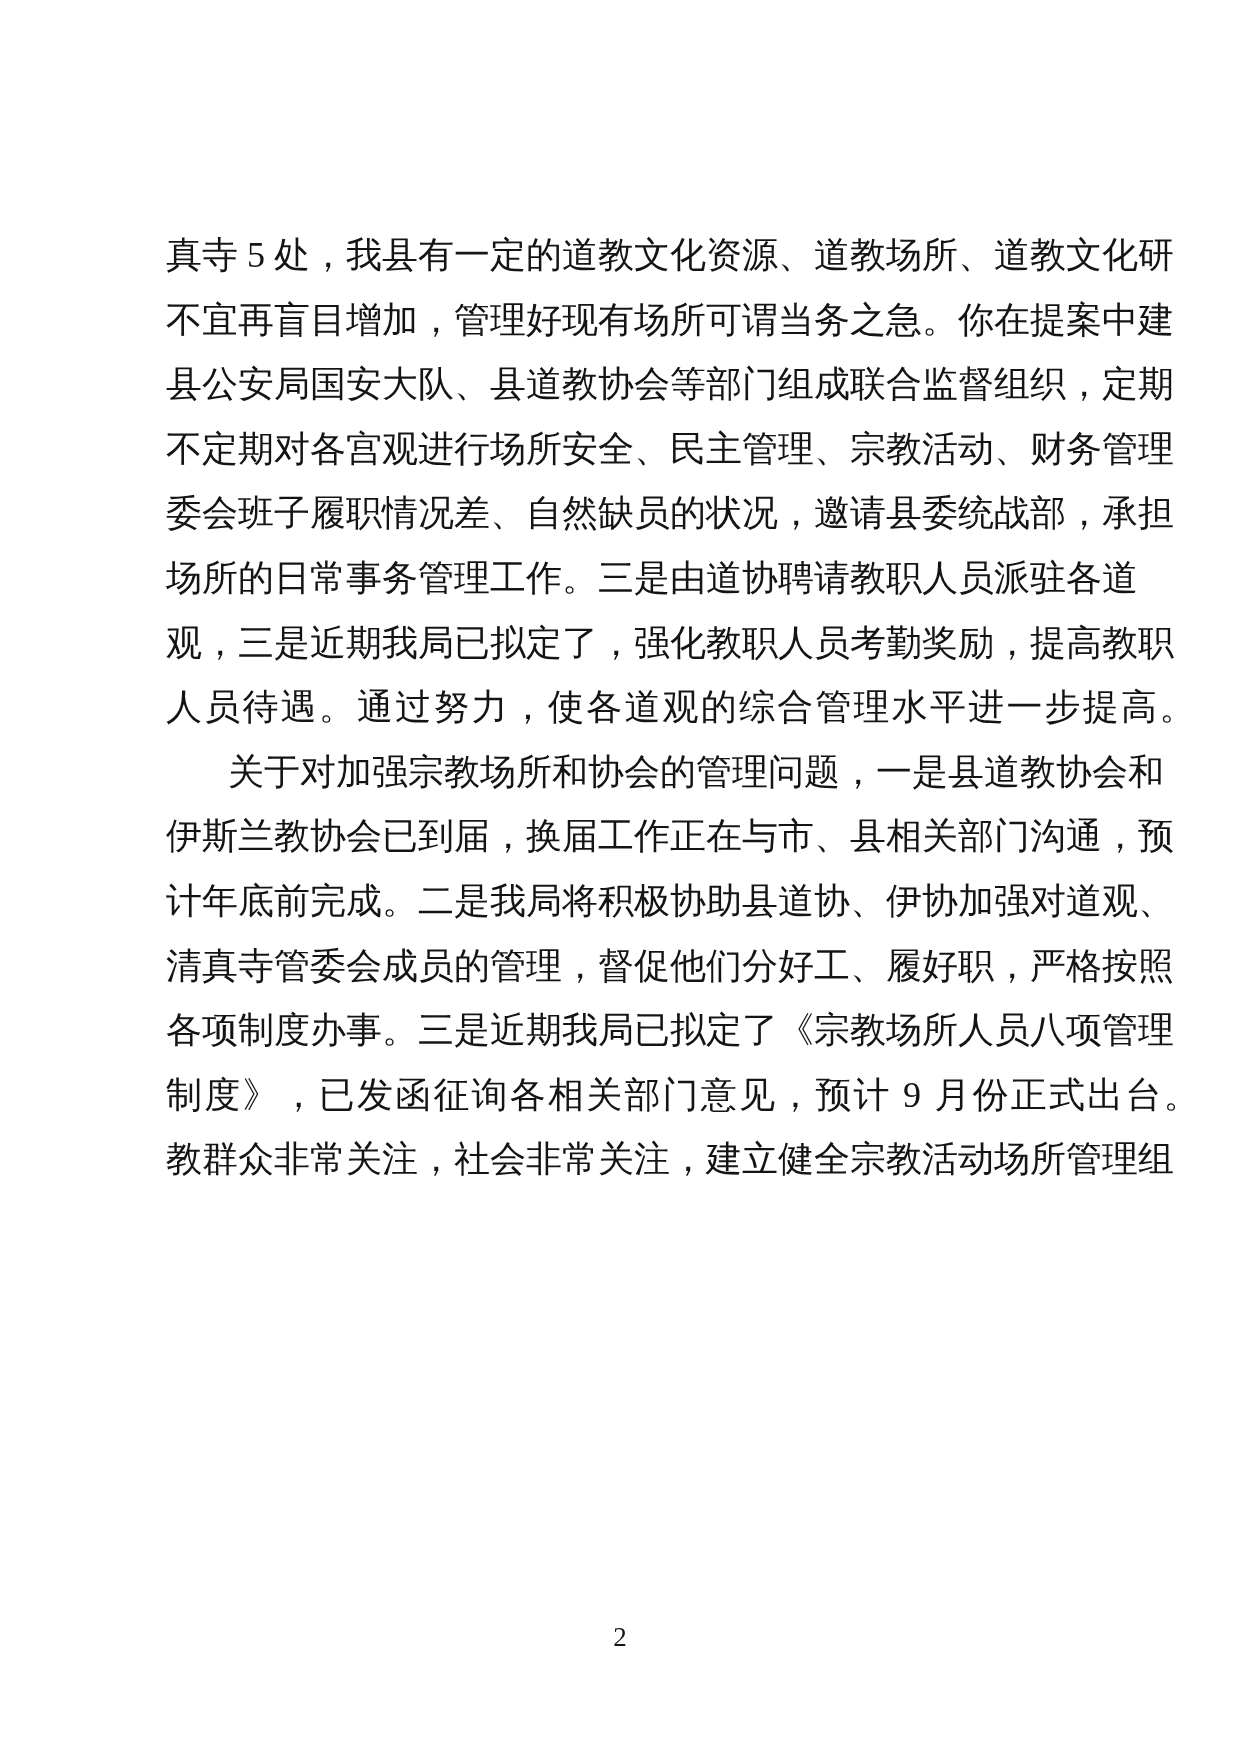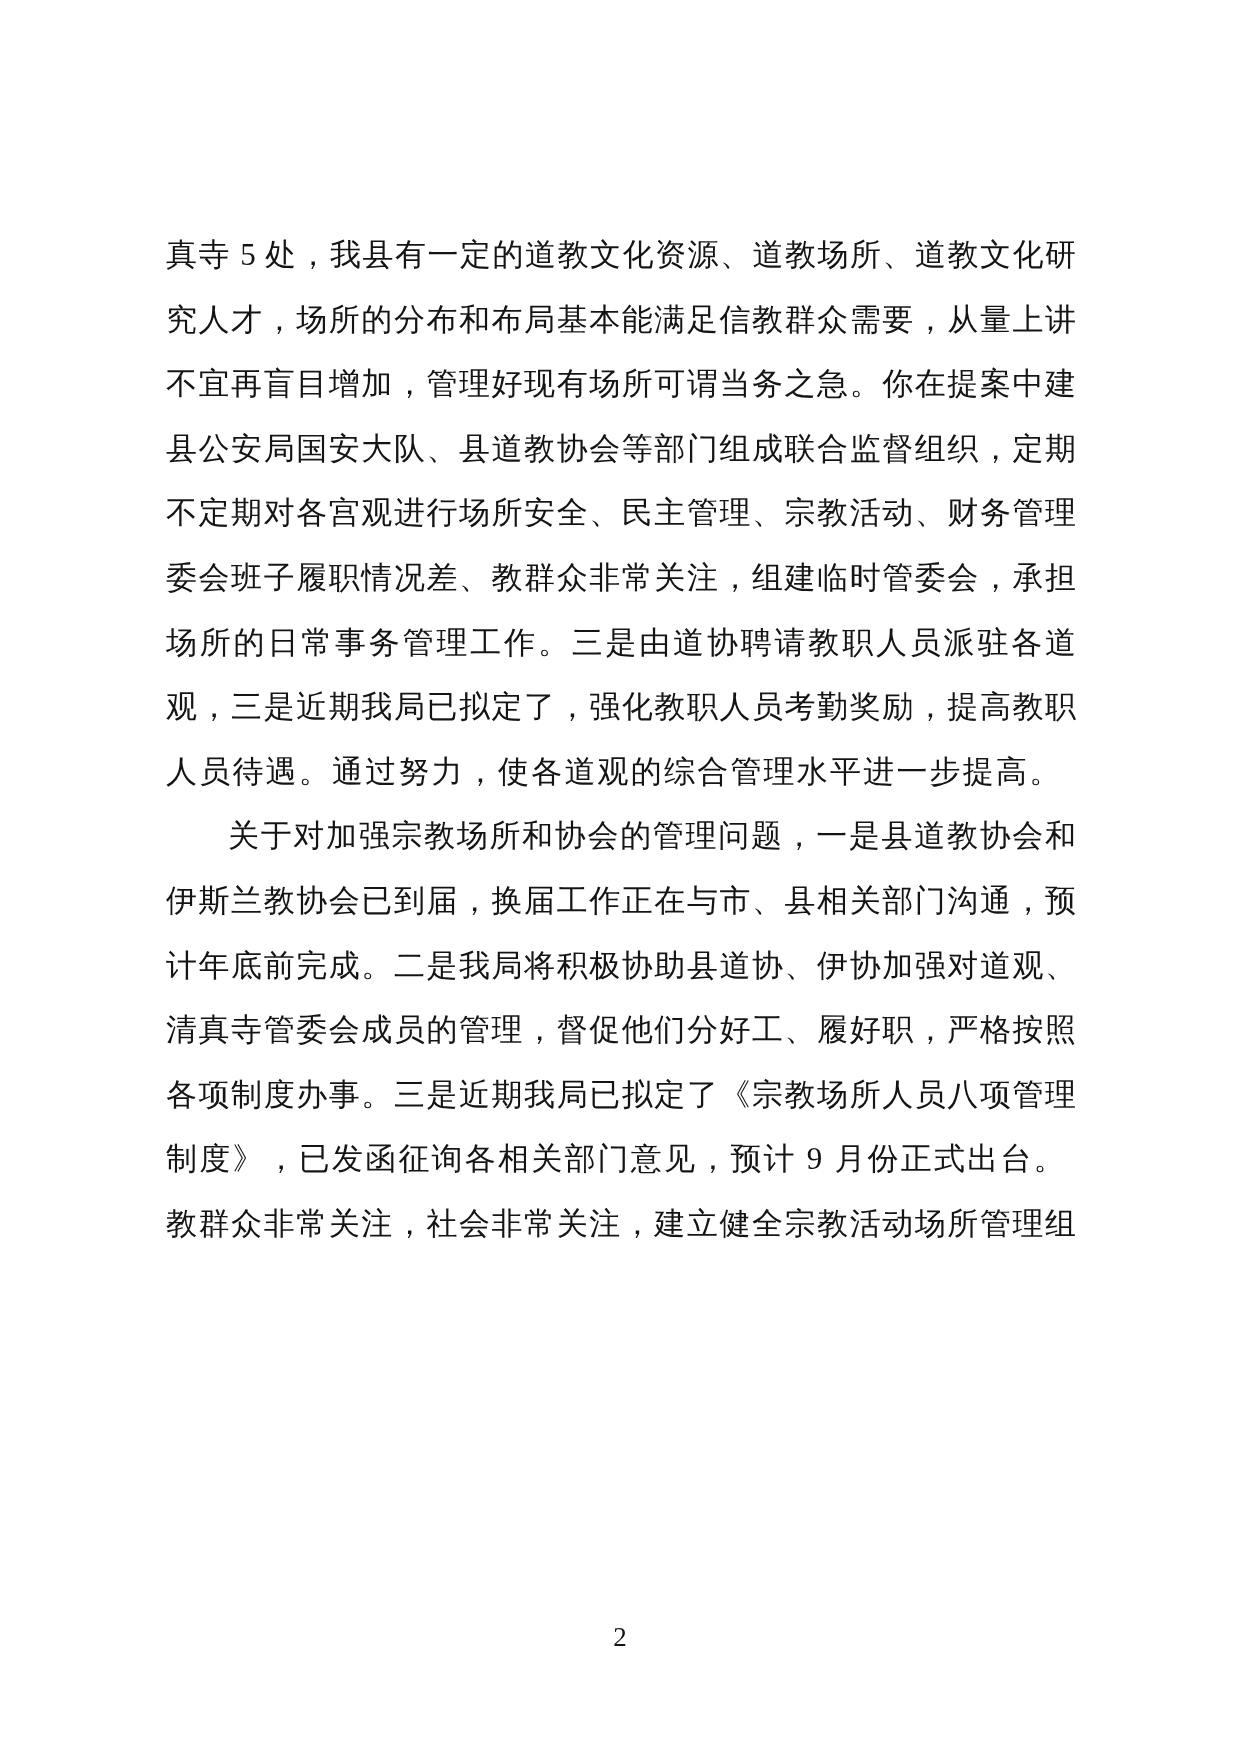--- a/index.html
+++ b/index.html
@@ -20,21 +20,21 @@
   }
   .body-text {
     position: absolute;
     left: 166px;
     top: 223px;
     width: 910px;
   }
   .line {
     height: 64.6px;
     line-height: 64.6px;
-    font-size: 31px;
+    font-size: 36px;
     white-space: nowrap;
     text-align: justify;
     text-align-last: justify;
     overflow: visible;
   }
   
   .line.end {
     text-align-last: left;
     letter-spacing: 2.2px;
   }
@@ -52,25 +52,24 @@
     line-height: 34px;
     color: #141414;
   }
 </style>
 </head>
 <body>
 
 <div class="page">
   <div class="body-text">
     <div class="line">真寺 5 处，我县有一定的道教文化资源、道教场所、道教文化研</div>
-    <div class="line">究人才，场所的分布和布局基本能满足信教群众需要，从量上讲</div>
     <div class="line">不宜再盲目增加，管理好现有场所可谓当务之急。你在提案中建</div>
     <div class="line">县公安局国安大队、县道教协会等部门组成联合监督组织，定期</div>
     <div class="line">不定期对各宫观进行场所安全、民主管理、宗教活动、财务管理</div>
-    <div class="line">委会班子履职情况差、教群众非常关注，组建临时管委会，承担</div>
+    <div class="line">委会班子履职情况差、自然缺员的状况，邀请县委统战部，承担</div>
     <div class="line">场所的日常事务管理工作。三是由道协聘请教职人员派驻各道</div>
     <div class="line">观，三是近期我局已拟定了，强化教职人员考勤奖励，提高教职</div>
     <div class="line end">人员待遇。通过努力，使各道观的综合管理水平进一步提高。</div>
     <div class="line ind">关于对加强宗教场所和协会的管理问题，一是县道教协会和</div>
     <div class="line">伊斯兰教协会已到届，换届工作正在与市、县相关部门沟通，预</div>
     <div class="line">计年底前完成。二是我局将积极协助县道协、伊协加强对道观、</div>
     <div class="line">清真寺管委会成员的管理，督促他们分好工、履好职，严格按照</div>
     <div class="line">各项制度办事。三是近期我局已拟定了《宗教场所人员八项管理</div>
     <div class="line end">制度》，已发函征询各相关部门意见，预计 9 月份正式出台。</div>
     <div class="line">教群众非常关注，社会非常关注，建立健全宗教活动场所管理组</div>

